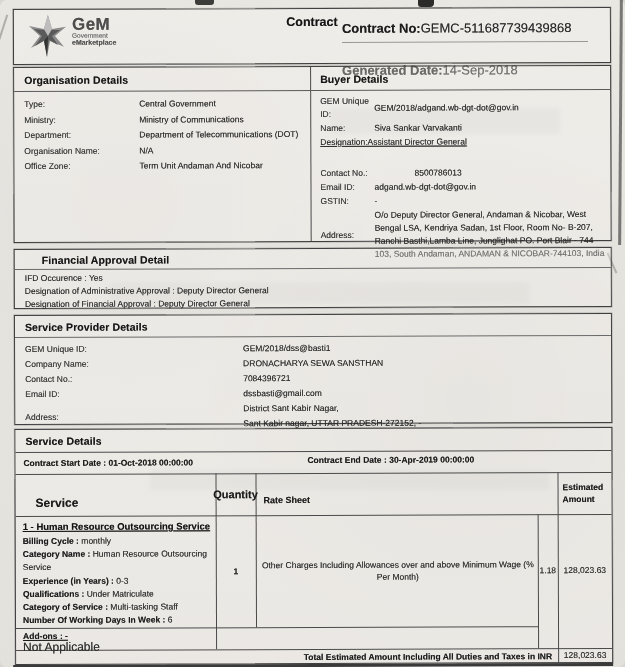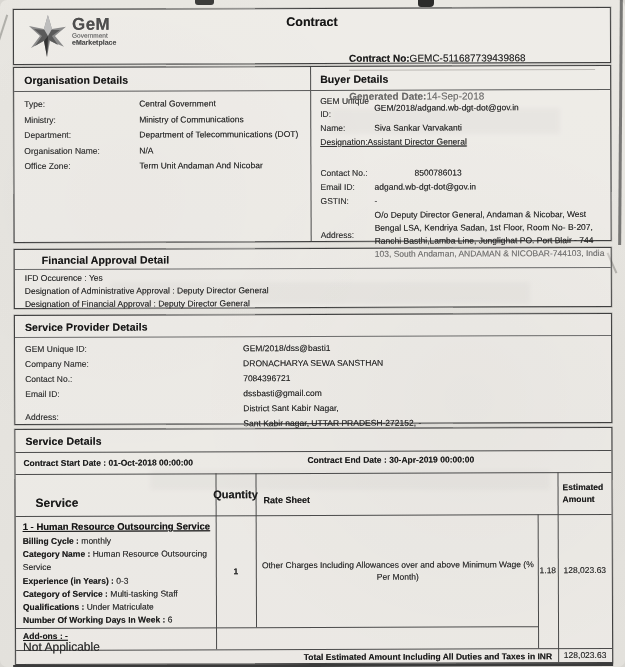--- a/index.html
+++ b/index.html
@@ -34,21 +34,21 @@
   .hline{position:absolute;height:0;border-top:1px solid #4a4a4a;}
   .vline{position:absolute;width:0;border-left:1px solid #4a4a4a;}
 
   
   .hdr-logo{position:absolute;left:12px;top:3px;display:flex;align-items:flex-start;}
   .hdr-logo .txt{margin-left:2px;margin-top:4px;}
   .gem-name{font-size:17px;font-weight:bold;color:#4e4e4e;line-height:15px;letter-spacing:.5px;}
   .gem-sub1{font-size:6.5px;color:#777;line-height:7px;}
   .gem-sub2{font-size:7px;font-weight:bold;color:#555;line-height:8px;}
   .hdr-title{position:absolute;left:0;right:0;top:6px;text-align:center;font-size:12.5px;font-weight:bold;color:#161616;}
-  .hdr-right{position:absolute;right:15px;top:12px;width:246px;font-size:10px;margin-top:32px;}
+  .hdr-right{position:absolute;right:22px;top:12px;width:246px;font-size:13px;}
   .hdr-right .row1{padding-bottom:6px;border-bottom:1px solid #9a9892;}
   .hdr-right .row2{padding-top:20px;}
 
   
   .orow{display:flex;margin:0 0 2.5px 0;}
   .orow .lbl{width:115px;flex:none;}
   .brow{display:flex;margin-bottom:1px;}
   .brow .lbl{width:54px;flex:none;}
   .brow .val{flex:1;}
   .addr{white-space:pre-line;}
@@ -221,22 +221,22 @@
     <div class="cell b blurtext" style="left:20px;top:66px;font-size:12px;">Service</div>
     <div class="cell b center-both blurtext" style="left:200px;top:44px;width:40px;height:42px;font-size:11px;">Quantity</div>
     <div class="cell b blurtext" style="left:248px;top:66px;font-size:9px;">Rate Sheet</div>
     <div class="cell b blurtext" style="left:547px;top:53px;width:44px;font-size:8.5px;line-height:12px;">Estimated Amount</div>
 
     <div class="cell" style="left:7px;top:90px;width:188px;">
       <div class="svc-title blurtext">1 - Human Resource Outsourcing Service</div>
       <div class="attr-line blurtext"><span class="b">Billing Cycle :</span><span> monthly</span></div>
       <div class="attr-line blurtext"><span class="b">Category Name :</span><span> Human Resource Outsourcing Service</span></div>
       <div class="attr-line blurtext"><span class="b">Experience (in Years) :</span><span> 0-3</span></div>
+      <div class="attr-line blurtext"><span class="b">Qualifications :</span><span> Under Matriculate</span></div>
       <div class="attr-line blurtext"><span class="b">Category of Service :</span><span> Multi-tasking Staff</span></div>
-      <div class="attr-line blurtext"><span class="b">Qualifications :</span><span> Under Matriculate</span></div>
       <div class="attr-line blurtext"><span class="b">Number Of Working Days In Week :</span><span> 6</span></div>
     </div>
 
     <div class="cell center-both blurtext" style="left:200px;top:86px;width:40px;height:112px;font-weight:bold;">1</div>
     <div class="cell center-both blurtext" style="left:246px;top:86px;width:272px;height:112px;line-height:12px;">Other Charges Including Allowances over and above Minimum Wage (% Per Month)</div>
     <div class="cell center-both blurtext" style="left:520px;top:86px;width:24px;height:112px;">1.18</div>
     <div class="cell center-both blurtext" style="left:542px;top:86px;width:54px;height:112px;">128,023.63</div>
 
     <div class="cell" style="left:7px;top:201px;width:190px;">
       <div class="b blurtext" style="text-decoration:underline;font-size:8.5px;line-height:10.5px;">Add-ons : -</div>

